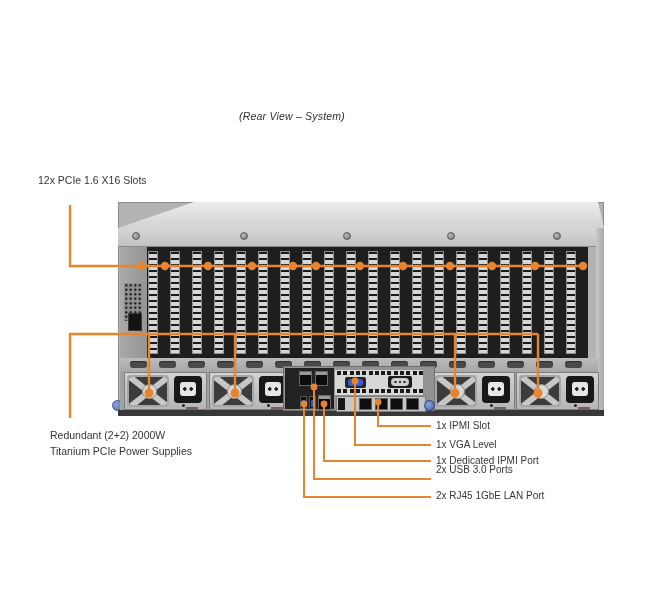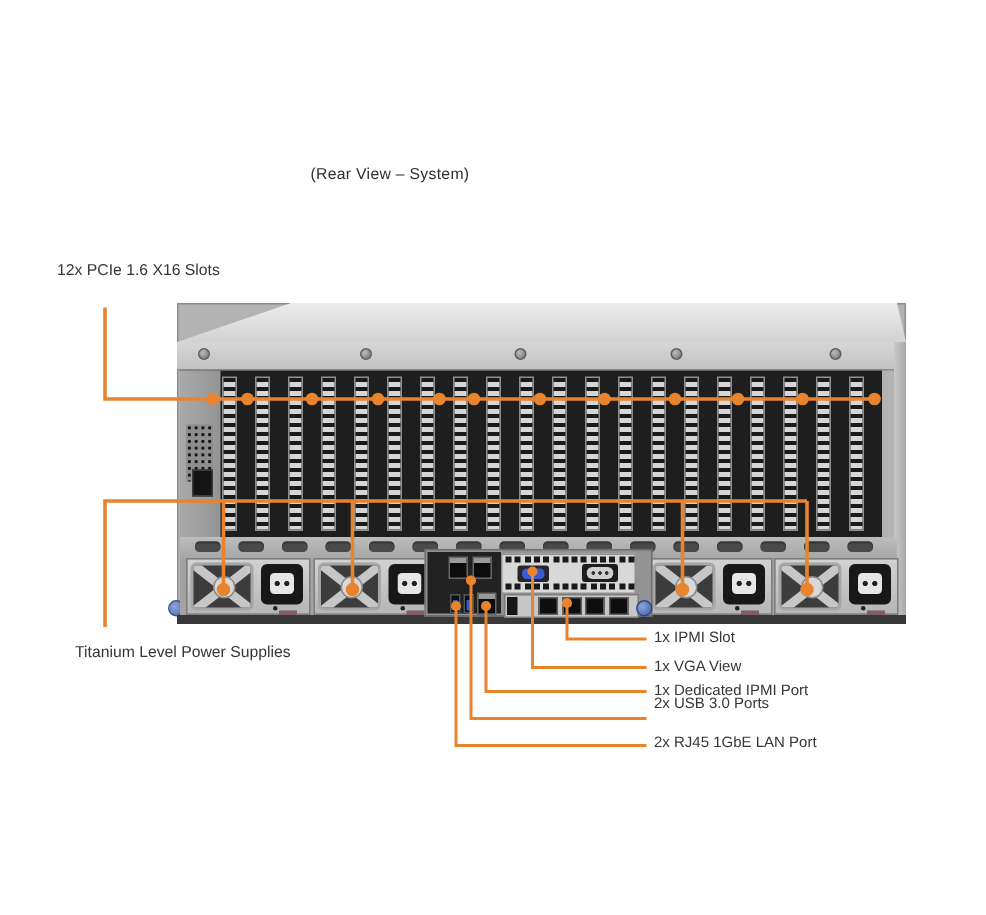--- a/index.html
+++ b/index.html
@@ -1,46 +1,47 @@
 <!DOCTYPE html>
 <html><head>
 <meta charset="utf-8">
 <style>
   html,body{margin:0;padding:0;background:#fff;}
   .canvas{
     position:relative;width:657px;height:610px;background:#fff;overflow:hidden;
     font-family:"Liberation Sans","DejaVu Sans",sans-serif;color:#3a3a3a;
   }
   .title{
-    position:absolute;left:207px;top:110px;width:170px;text-align:left;
-    font-size:10.5px;color:#2e2e2e;letter-spacing:.2px;
+    position:absolute;left:207px;top:110px;width:170px;text-align:center;
+    font-size:10.5px;font-style:italic;color:#2e2e2e;letter-spacing:.2px;
   }
   .lbl{position:absolute;font-size:10.5px;color:#363636;white-space:nowrap;}
   .lbl-pcie{left:38px;top:174px;}
   .lbl-psu{left:50px;top:428px;line-height:15.5px;}
   .port-label{position:absolute;left:436px;font-size:10px;line-height:12px;color:#363636;white-space:nowrap;}
   .pl0{top:420px}.pl1{top:439px}.pl2{top:455px}.pl3{top:490px}.pl4{top:464px}
   #overlay{position:absolute;left:0;top:0;z-index:10;pointer-events:none;}
   #chassis{position:absolute;left:0;top:0;width:657px;height:610px;z-index:1;}
 </style>
 </head>
 <body>
 
 <div class="canvas">
 
   <div class="title">(Rear View – System)</div>
 
   <div class="lbl lbl-pcie">12x PCIe 1.6 X16 Slots</div>
 
   <div class="lbl lbl-psu">
-    <div>Titanium Level Power Supplies</div>
+    <div>Redundant (2+2) 2000W</div>
+    <div>Titanium PCIe Power Supplies</div>
   </div>
 
   <div class="port-label pl0">1x IPMI Slot</div>
-  <div class="port-label pl1">1x VGA View</div>
+  <div class="port-label pl1">1x VGA Level</div>
   <div class="port-label pl2">1x Dedicated IPMI Port</div>
   <div class="port-label pl3">2x RJ45 1GbE LAN Port</div>
   <div class="port-label pl4">2x USB 3.0 Ports</div>
 
   <div id="chassis">
       <div style="position: absolute; left: 118px; top: 202px; width: 486px; height: 214px; background: rgb(179, 179, 179); border: 1px solid rgb(141, 141, 141); box-sizing: border-box;"></div>
       <div style="position: absolute; left: 118px; top: 202px; width: 486px; height: 26px; background: linear-gradient(rgb(236, 236, 236), rgb(210, 210, 210)); clip-path: polygon(76px 0px, 480px 0px, 486px 100%, 0px 100%);"></div>
       <div style="position: absolute; left: 118px; top: 228px; width: 486px; height: 19px; background: linear-gradient(rgb(214, 214, 214), rgb(194, 194, 194)); border-bottom: 1px solid rgb(138, 138, 138); box-sizing: border-box;"></div>
       <div style="position: absolute; left: 132px; top: 232px; width: 6px; height: 6px; border-radius: 50%; background: radial-gradient(circle at 35% 35%, rgb(189, 189, 189), rgb(110, 110, 110)); border: 1px solid rgb(92, 92, 92);"></div>
       <div style="position: absolute; left: 240px; top: 232px; width: 6px; height: 6px; border-radius: 50%; background: radial-gradient(circle at 35% 35%, rgb(189, 189, 189), rgb(110, 110, 110)); border: 1px solid rgb(92, 92, 92);"></div>

